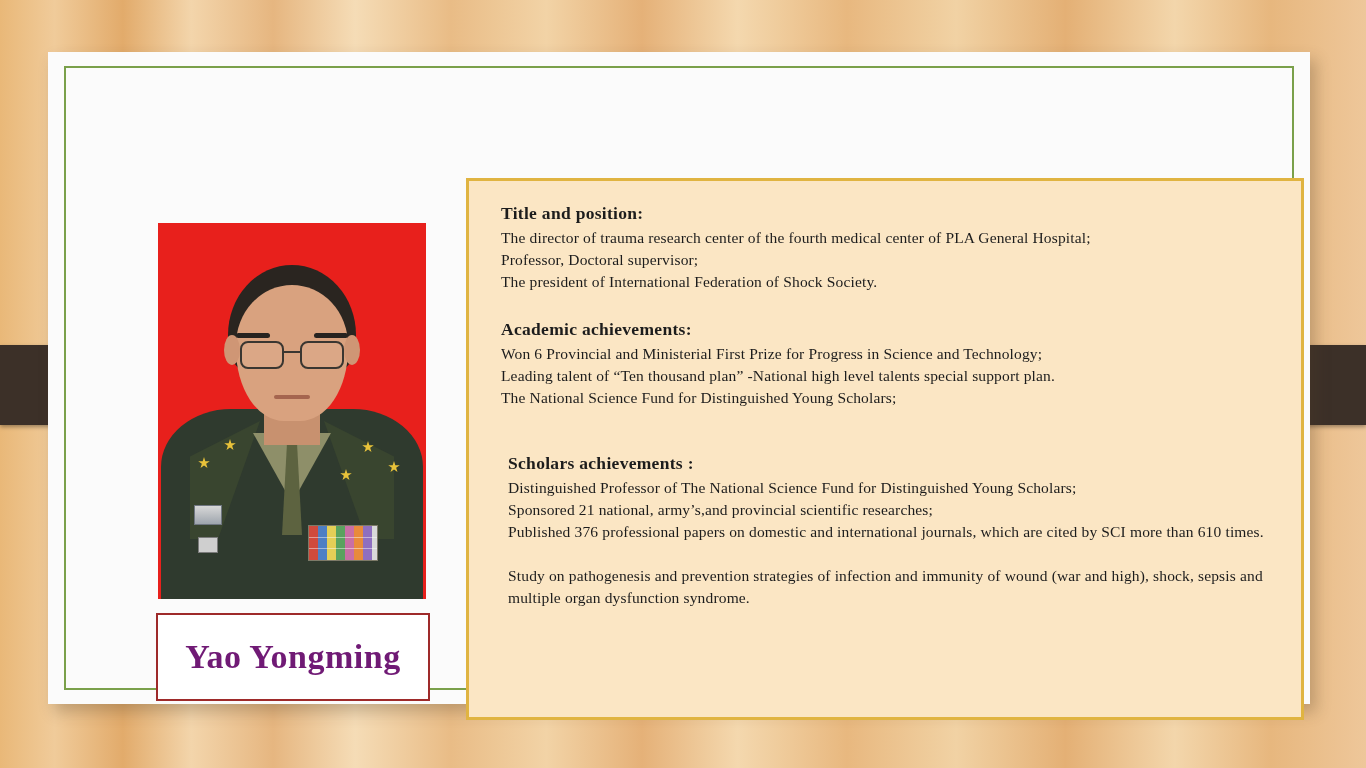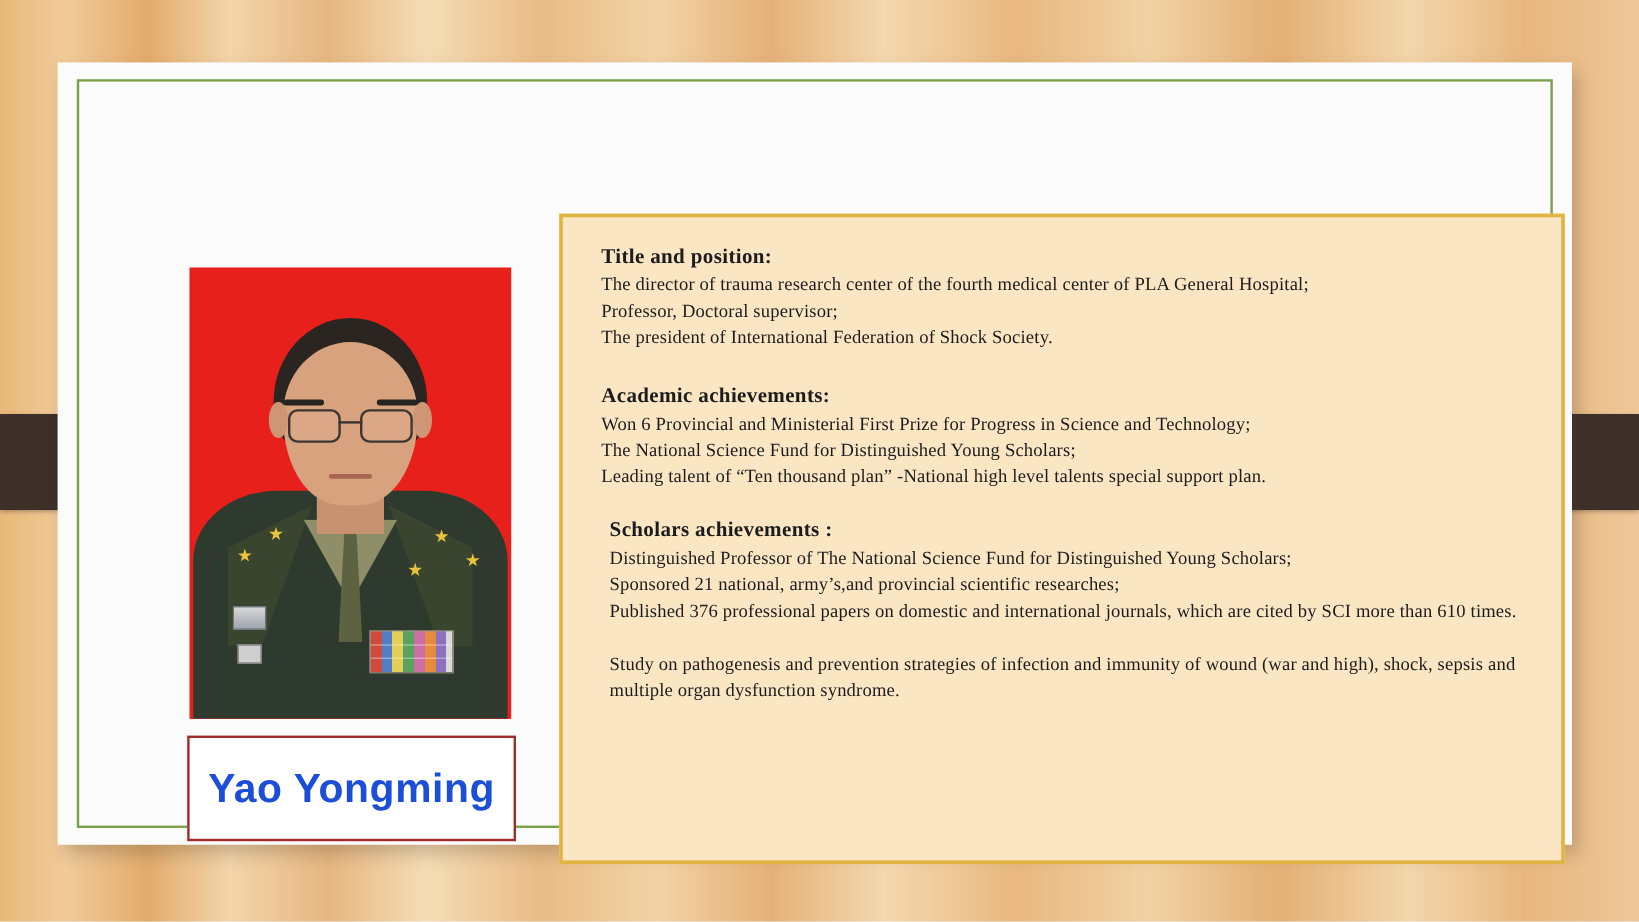--- a/index.html
+++ b/index.html
@@ -287,24 +287,24 @@
     top: 561px;
     width: 270px;
     height: 84px;
     background: #ffffff;
     border: 2px solid #9e2a2a;
     display: flex;
     align-items: center;
     justify-content: center;
   }
   .nameplate-text {
-    font-family: Liberation Sans, sans-serif;
+    font-family: Liberation Serif, serif;
     font-weight: bold;
     font-size: 34px;
-    color: #1d4ed8;
+    color: #701a75;
     letter-spacing: 0.5px;
   }
 
   
   .panel {
     position: absolute;
     left: 418px;
     top: 126px;
     width: 838px;
     height: 542px;
@@ -326,21 +326,21 @@
     margin-bottom: 3px;
   }
   .sec-line {
     font-size: 15.5px;
     line-height: 1.42;
     letter-spacing: 0.15px;
   }
   .sec.sec-title-indent .sec-title { padding-left: 7px; }
   .sec.sec-body-indent .sec-line { padding-left: 7px; }
   .sp-1 { margin-bottom: 26px; }
-  .sp-2 { margin-bottom: 22px; }
+  .sp-2 { margin-bottom: 44px; }
   .sp-3 { margin-bottom: 22px; }
   .gap-after-title { margin-top: 10px; }
 </style>
 </head>
 <body>
 
 <div class="slide">
 
   <div class="ribbon ribbon-left"></div>
   <div class="ribbon ribbon-right"></div>
@@ -388,22 +388,22 @@
         <div class="sec sp-1">
           <div class="sec-title">Title and position:</div>
           <div class="sec-line">The director of trauma research center of the fourth medical center of PLA General Hospital;</div>
           <div class="sec-line">Professor, Doctoral supervisor;</div>
           <div class="sec-line">The president of International Federation of Shock Society.</div>
         </div>
 
         <div class="sec sp-2">
           <div class="sec-title">Academic achievements:</div>
           <div class="sec-line">Won 6 Provincial and Ministerial First Prize for Progress in Science and Technology;</div>
+          <div class="sec-line">Leading talent of “Ten thousand plan” -National high level talents special support plan.</div>
           <div class="sec-line">The National Science Fund for Distinguished Young Scholars;</div>
-          <div class="sec-line">Leading talent of “Ten thousand plan” -National high level talents special support plan.</div>
         </div>
 
         <div class="sec sp-3 sec-title-indent sec-body-indent">
           <div class="sec-title">Scholars achievements :</div>
           <div class="sec-line">Distinguished Professor of The National Science Fund for Distinguished Young Scholars;</div>
           <div class="sec-line">Sponsored 21 national, army’s,and provincial scientific researches;</div>
           <div class="sec-line">Published 376 professional papers on domestic and international journals, which are cited by SCI more than 610 times.</div>
         </div>
 
         <div class="sec sec-title-indent sec-body-indent">

